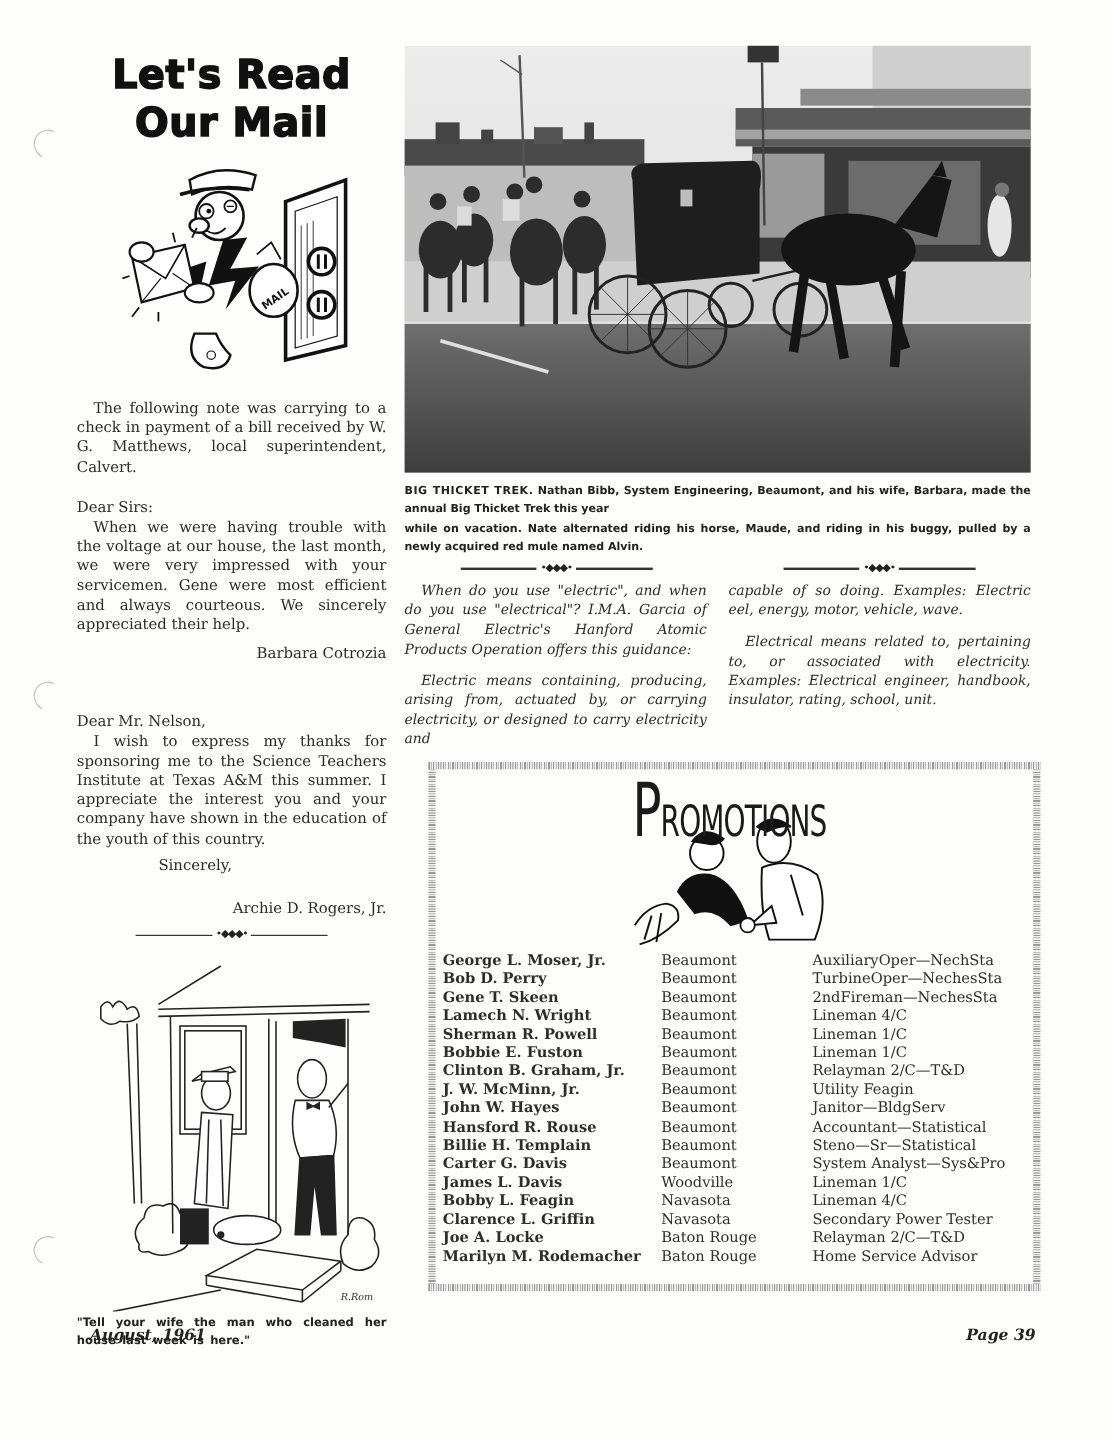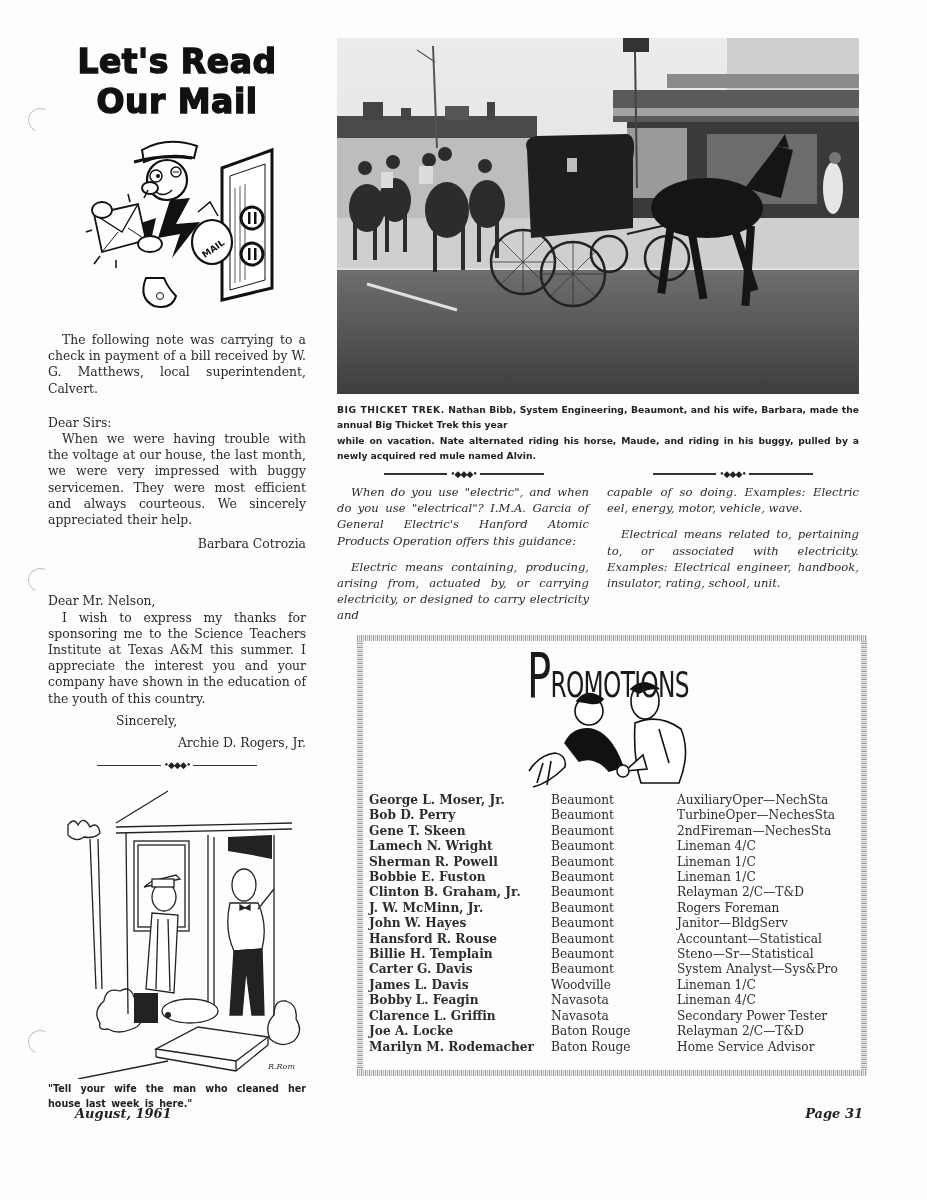--- a/index.html
+++ b/index.html
@@ -5,30 +5,30 @@
   html, body { margin: 0; padding: 0; }
   body {
     width: 927px; height: 1200px; background: #fdfdfb; position: relative;
     overflow: hidden; color: #2a2a2a;
     font-family: "DejaVu Serif", serif;
   }
   .hole { position: absolute; left: 28px; width: 22px; height: 22px; border-radius: 50%;
           border: 1px solid #bfbfbf; border-right-color: transparent; border-bottom-color: transparent;
           transform: rotate(-20deg); }
   
-  .left { position: absolute; left: 48px; top: 40px; width: 258px; }
+  .left { position: absolute; left: 64px; top: 40px; width: 258px; }
   .masthead { text-align: center; font-family: "DejaVu Sans", sans-serif; font-weight: 900;
               font-size: 33px; line-height: 40px; letter-spacing: 0.5px; color: #111;
               -webkit-text-stroke: 1.4px #111; margin-top: 2px; }
   .mascot { display: block; margin: 6px auto 0 auto; }
   .intro { font-size: 12.4px; line-height: 16.2px; text-align: justify; margin-top: 14px; text-indent: 14px; }
   .letter { font-size: 12.4px; line-height: 16.2px; }
   .salute { margin-top: 18px; }
   .para { text-align: justify; text-indent: 14px; }
-  .sig { text-align: right; margin-top: 6px; }
+  .sig { text-align: right; margin-top: 20px; }
   .sig-ind { padding-left: 68px; margin-top: 6px; }
   .divider { display: flex; align-items: center; justify-content: center; margin: 10px auto; width: 160px; }
   .divider .ln { flex: 1; height: 1.5px; background: #333; }
   .divider .orn { font-size: 9px; line-height: 8px; letter-spacing: -1px; padding: 0 3px; color: #222; }
   .cartoon { display: block; margin-top: 6px; }
   .cartoon-cap { font-family: "DejaVu Sans", sans-serif; font-weight: bold; font-size: 9.6px; line-height: 15px;
                  text-align: justify; color: #222; margin-top: 2px; word-spacing: 2px; }
   
   .photo { position: absolute; left: 337px; top: 38px; width: 522px; height: 356px; }
   .photo-cap { position: absolute; left: 337px; top: 402px; width: 522px;
@@ -133,21 +133,21 @@
     </g>
 
     <path d="M74,150 Q66,170 82,178 Q100,182 104,168 Q96,160 92,150 Z" fill="#fff" stroke="#111" stroke-width="2"></path>
     <circle cx="88" cy="168" r="3.5" fill="none" stroke="#111" stroke-width="1"></circle>
   </svg>
 
   <div class="intro">The following note was carrying to a check in payment of a bill received by W. G. Matthews, local superintendent, Calvert.</div>
 
   <div class="letter">
     <div class="salute">Dear Sirs:</div>
-    <div class="para">When we were having trouble with the voltage at our house, the last month, we were very impressed with buggy servicemen. They were most efficient and always courteous. We sincerely appreciated their help.</div>
+    <div class="para">When we were having trouble with the voltage at our house, the last month, we were very impressed with your servicemen. Gene were most efficient and always courteous. We sincerely appreciated their help.</div>
     <div class="sig" style="margin-top:8px">Barbara Cotrozia</div>
   </div>
 
   <div class="letter">
     <div class="salute" style="margin-top:41px">Dear Mr. Nelson,</div>
     <div class="para">I wish to express my thanks for sponsoring me to the Science Teachers Institute at Texas A&amp;M this summer. I appreciate the interest you and your company have shown in the education of the youth of this country.</div>
     <div class="sig-ind">Sincerely,</div>
     <div class="sig">Archie D. Rogers, Jr.</div>
   </div>
 
@@ -403,21 +403,21 @@
           <td>Lineman 1/C</td>
         </tr>
       <tr>
           <td class="c1">Clinton B. Graham, Jr.</td>
           <td class="c2">Beaumont</td>
           <td>Relayman 2/C—T&amp;D</td>
         </tr>
       <tr>
           <td class="c1">J. W. McMinn, Jr.</td>
           <td class="c2">Beaumont</td>
-          <td>Rogers Foreman</td>
+          <td>Utility Feagin</td>
         </tr>
       <tr>
           <td class="c1">John W. Hayes</td>
           <td class="c2">Beaumont</td>
           <td>Janitor—BldgServ</td>
         </tr>
       <tr>
           <td class="c1">Hansford R. Rouse</td>
           <td class="c2">Beaumont</td>
           <td>Accountant—Statistical</td>
@@ -455,13 +455,13 @@
       <tr>
           <td class="c1">Marilyn M. Rodemacher</td>
           <td class="c2">Baton Rouge</td>
           <td>Home Service Advisor</td>
         </tr>
     </tbody>
   </table>
 </div>
 
 <div class="foot l">August, 1961</div>
-<div class="foot r">Page 31</div>
+<div class="foot r">Page 39</div>
 
 </body></html>

